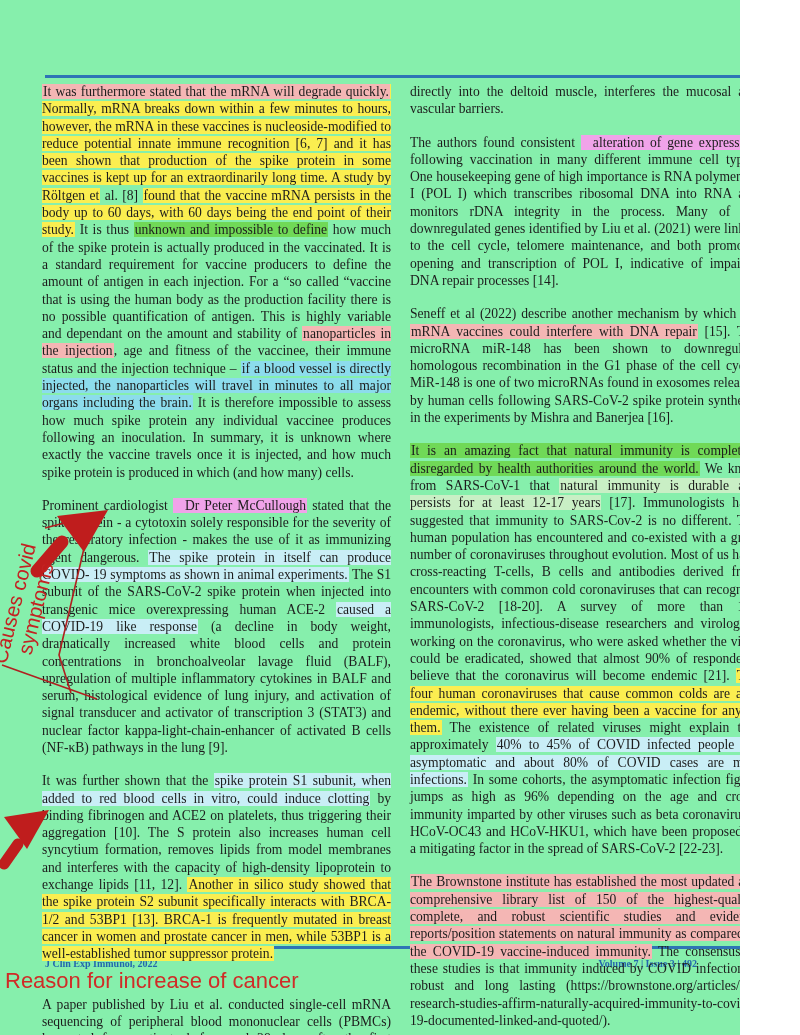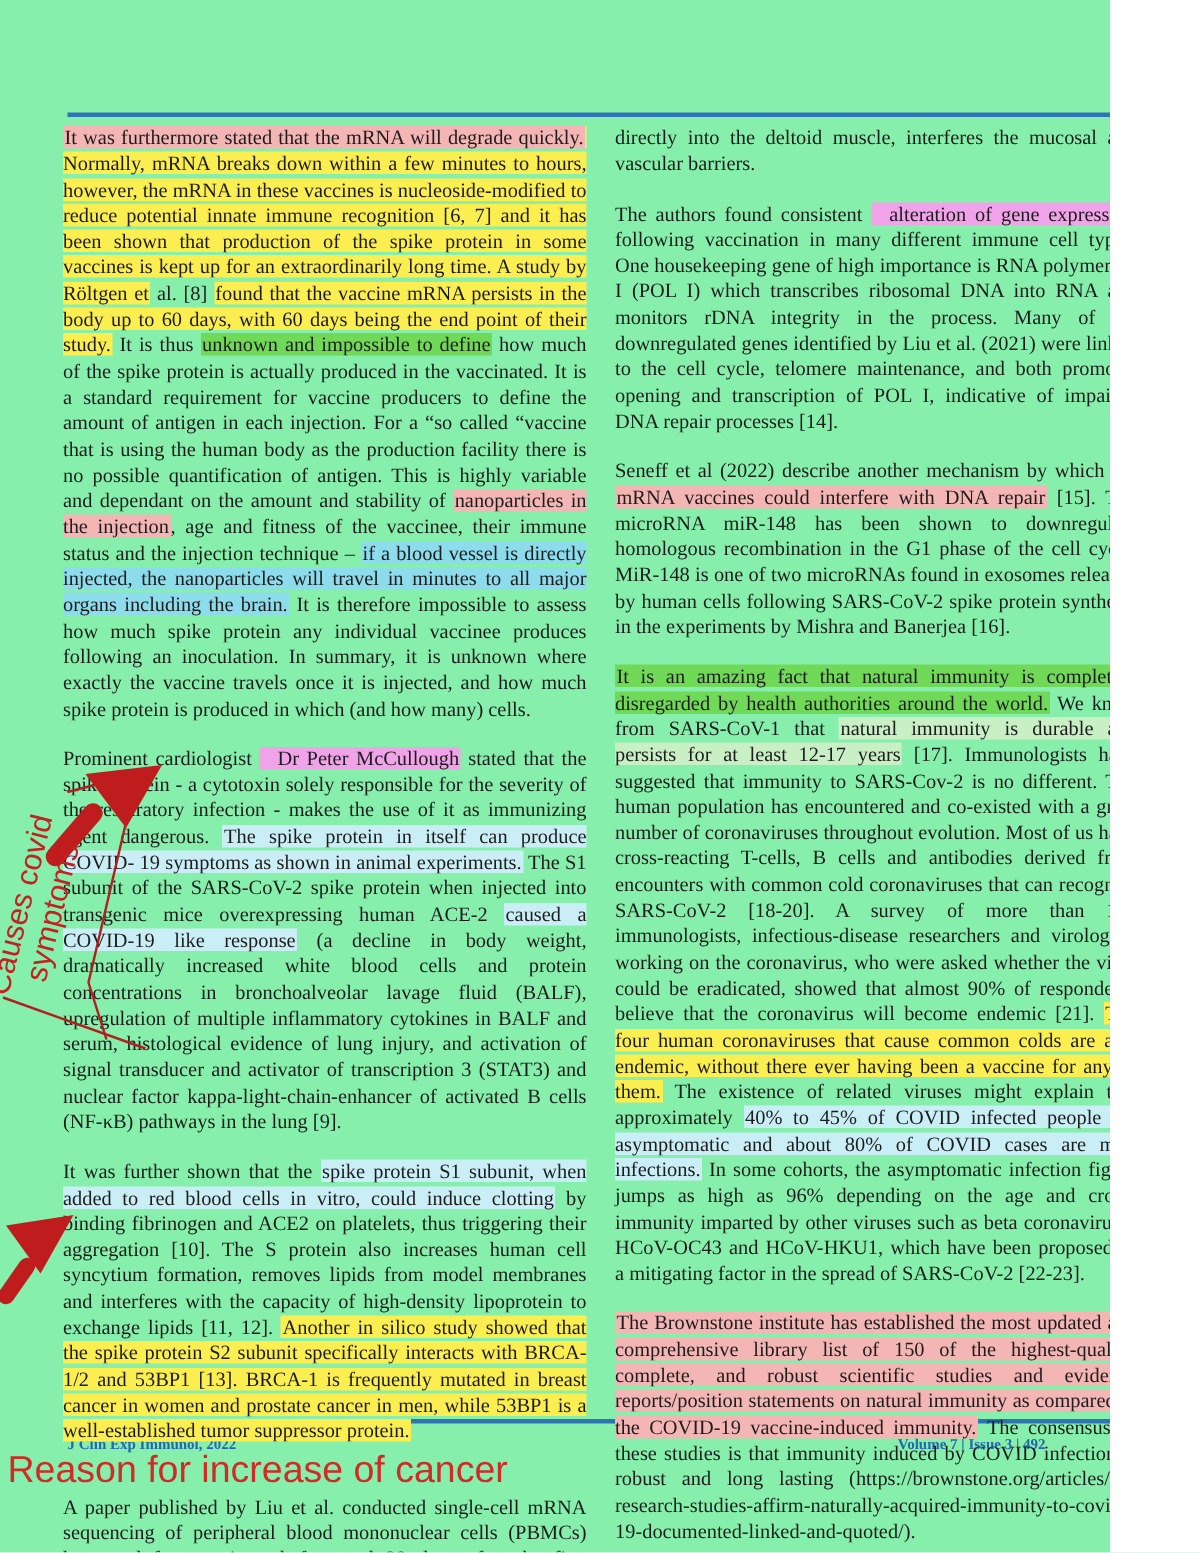--- a/index.html
+++ b/index.html
@@ -35,21 +35,21 @@
   .hl-yellow{background:var(--hl-yellow,#fbee50);}
   .hl-pink{background:var(--hl-pink,#f4b6b4);}
   .hl-cyan{background:var(--hl-cyan,#8cdcec);}
   .hl-cyan-light{background:var(--hl-cyan-light,#c9eef6);}
   .hl-green{background:var(--hl-green,#70d957);}
   .hl-green-light{background:var(--hl-green-light,#c9efc5);}
   .hl-magenta{background:var(--hl-magenta,#f0a3e9);padding-left:12px;}
   .cancer-note{
     margin:-12px 0 2px -37px;
     font-family:"Liberation Sans","DejaVu Sans",sans-serif;
-    font-size:25px;line-height:27px;
+    font-size:22px;line-height:27px;
     color:var(--reason-red,#d02b27);
     white-space:nowrap;
   }
   .causes-note{
     position:absolute;left:-50px;top:584px;width:150px;z-index:6;
     transform:rotate(-76deg);
     font-family:"Liberation Sans","DejaVu Sans",sans-serif;
     font-size:20.5px;line-height:22px;
     color:var(--annotation-red,#c32222);
     text-align:center;

